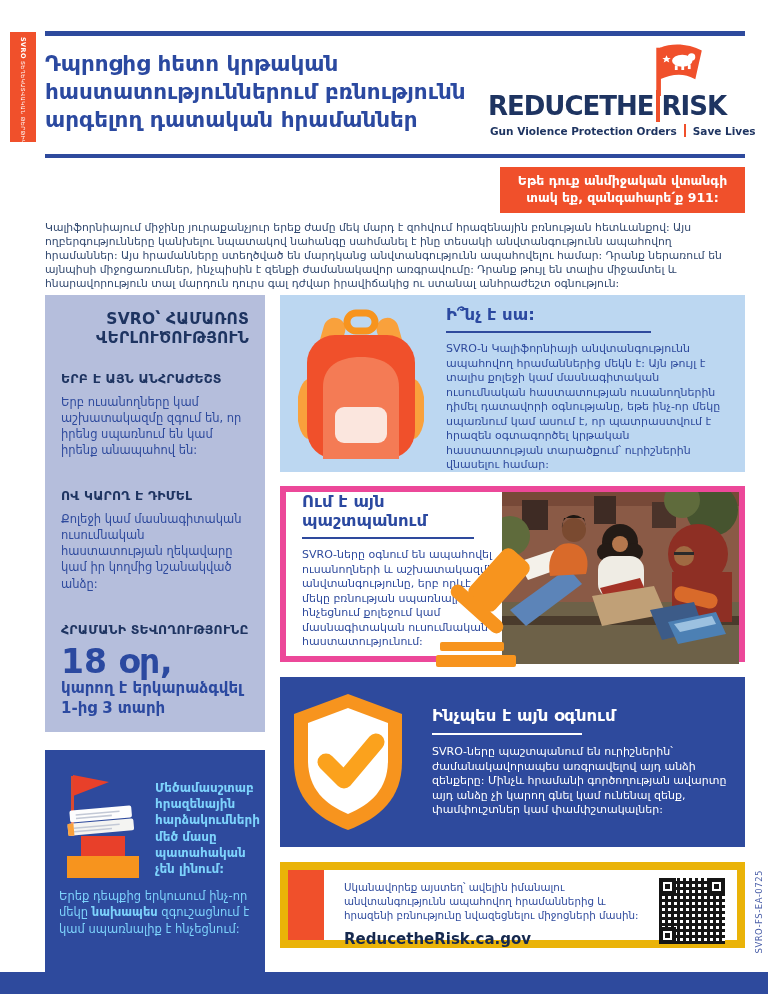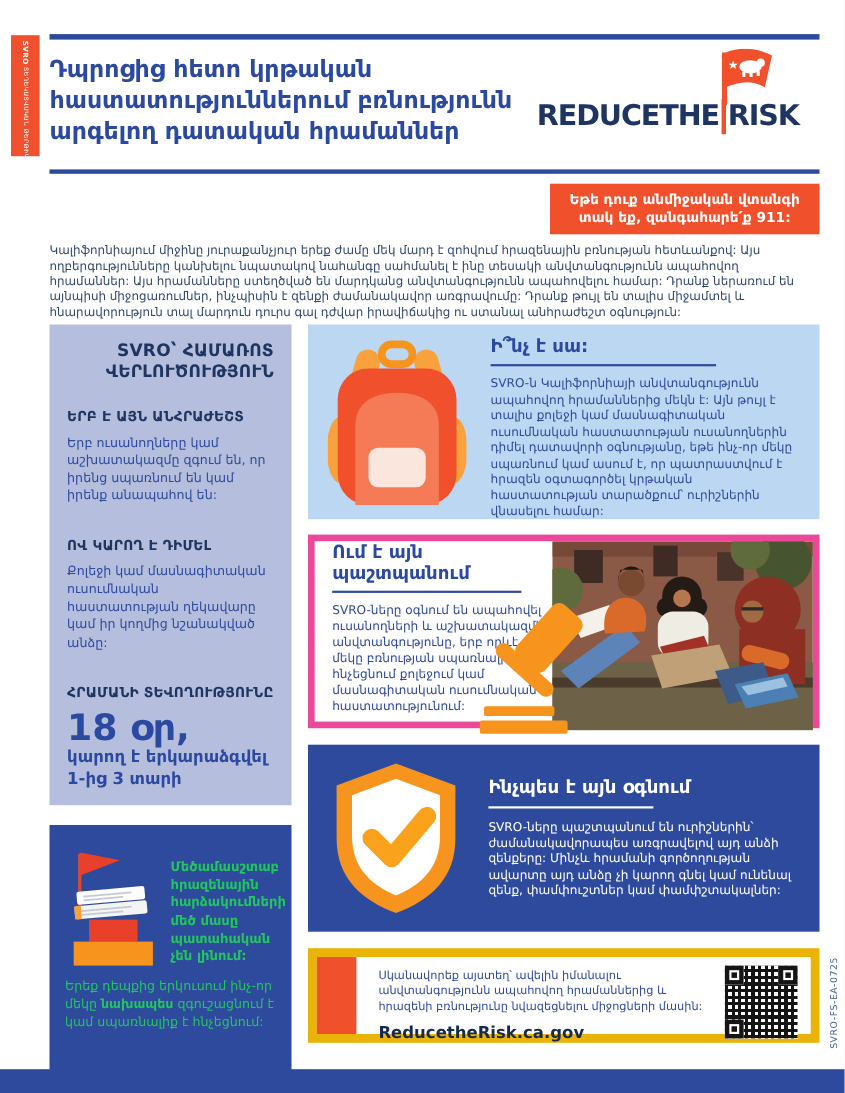--- a/index.html
+++ b/index.html
@@ -48,21 +48,21 @@
   .rule-thick { height:3px; background:#2E4A9D; margin:10px 0 12px; }
   .ov-h { font-size:12.5px; font-weight:bold; color:#1E3461; margin-bottom:8px; letter-spacing:.2px; }
   .ov-p { font-size:11.5px; color:#2E4A9D; line-height:1.4; }
   .rule-thin { height:1px; background:#8A9BC6; margin:16px 0 14px; }
   .dur-big { font-size:33px; font-weight:bold; color:#2B49A0; line-height:1.05; }
   .dur-rest { font-size:15px; font-weight:bold; color:#2B49A0; line-height:1.3; }
   .rule-thick-end { height:3px; background:#2E4A9D; margin-top:auto; margin-bottom:4px; }
 
   
   .box-stat { left:45px; top:750px; width:220px; height:236px; background:#2E4A9D;
-    color:#22c55e; padding:14px; }
+    color:#7dd3fc; padding:14px; }
   .stat-top { display:flex; gap:10px; align-items:flex-start; }
   .stat-top svg { flex-shrink:0; margin-top:10px; }
   .stat-bold { font-size:12px; font-weight:bold; line-height:1.35; margin-top:16px; }
   .stat-p { font-size:11.5px; line-height:1.42; margin-top:10px; }
 
   
   .box-what { left:280px; top:295px; width:465px; height:177px; background:#BCD7F1;
     padding:10px 18px 7px; display:flex; gap:22px; }
   .box-what svg { flex-shrink:0; margin-top:4px; }
   .h-blue { font-size:16.5px; font-weight:bold; color:#2B49A0; }
@@ -70,21 +70,21 @@
   .p-blue { font-size:11px; color:#2E4A9D; line-height:14.5px; }
 
   .box-who { left:280px; top:486px; width:465px; height:176px; background:#fff;
     border:6px solid #ec4899; padding:0 16px; }
   .who-content { width:198px; }
   .box-who .h-rule { width:172px; }
   .photo { position:absolute; top:0; right:0; width:237px; height:172px; overflow:hidden; }
   .gavel { position:absolute; left:150px; top:56px; width:124px; height:120px; z-index:3; }
 
   .box-how { left:280px; top:677px; width:465px; height:170px; background:#2E4A9D;
-    color:#fff; padding:12px 20px; display:flex; gap:24px; align-items:center; }
+    color:#fff; padding:12px 8px; display:flex; gap:24px; align-items:center; }
   .box-how svg { flex-shrink:0; }
   .h-white { font-size:16.5px; font-weight:bold; color:#fff; }
   .h-rule-w { width:150px; height:2px; background:#fff; margin:8px 0 10px; }
   .p-white { font-size:11px; color:#fff; line-height:14.5px; }
 
   .box-scan { left:280px; top:862px; width:465px; height:86px; background:#fff;
     border:8px solid #eab308; }
   .scan-tab { position:absolute; left:0; top:0; bottom:0; width:36px; background:#F0502B; }
   .scan-content { position:absolute; left:56px; top:11px; width:302px; }
   .scan-p { font-size:10.3px; color:#2E4A9D; line-height:1.35; }
@@ -128,20 +128,25 @@
       <rect x="62" y="23" width="3" height="5" fill="#fff"></rect>
       <rect x="69" y="23" width="3" height="5" fill="#fff"></rect>
       <rect x="76" y="22" width="3" height="5" fill="#fff"></rect>
       <polygon points="53,12 54.4,15 57.5,15 55,17 56,20 53,18.2 50,20 51,17 48.5,15 51.6,15" fill="#fff"></polygon>
     </svg>
     <div class="logo-text">
       <span>REDUCE</span>
         <span>THE</span>
         <span class="logo-pole"></span>
         <span>RISK</span>
+    </div>
+    <div class="logo-tagline">
+      <span>Gun Violence Protection Orders</span>
+      <span class="tag-divider"></span>
+      <span>Save Lives</span>
     </div>
   </div>
 
   <div class="abs rule-2"></div>
 
   <div class="abs emergency">Եթե դուք անմիջական վտանգի տակ եք, զանգահարե՛ք 911:</div>
 
   <div class="abs intro">Կալիֆորնիայում միջինը յուրաքանչյուր երեք ժամը մեկ մարդ է զոհվում հրազենային բռնության հետևանքով: Այս ողբերգությունները կանխելու նպատակով նահանգը սահմանել է ինը տեսակի անվտանգությունն ապահովող հրամաններ: Այս հրամանները ստեղծված են մարդկանց անվտանգությունն ապահովելու համար: Դրանք ներառում են այնպիսի միջոցառումներ, ինչպիսին է զենքի ժամանակավոր առգրավումը: Դրանք թույլ են տալիս միջամտել և հնարավորություն տալ մարդուն դուրս գալ դժվար իրավիճակից ու ստանալ անհրաժեշտ օգնություն:</div>
 
   <div class="abs box-overview">

